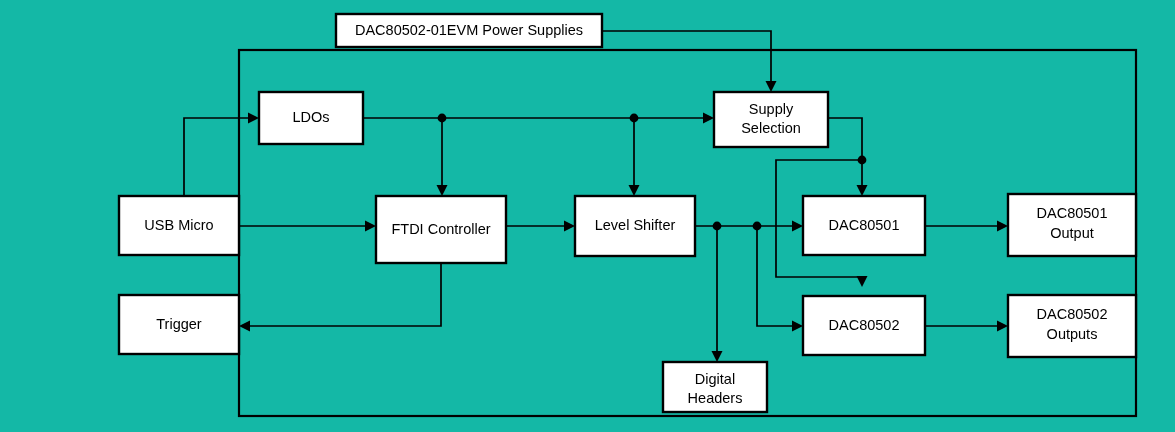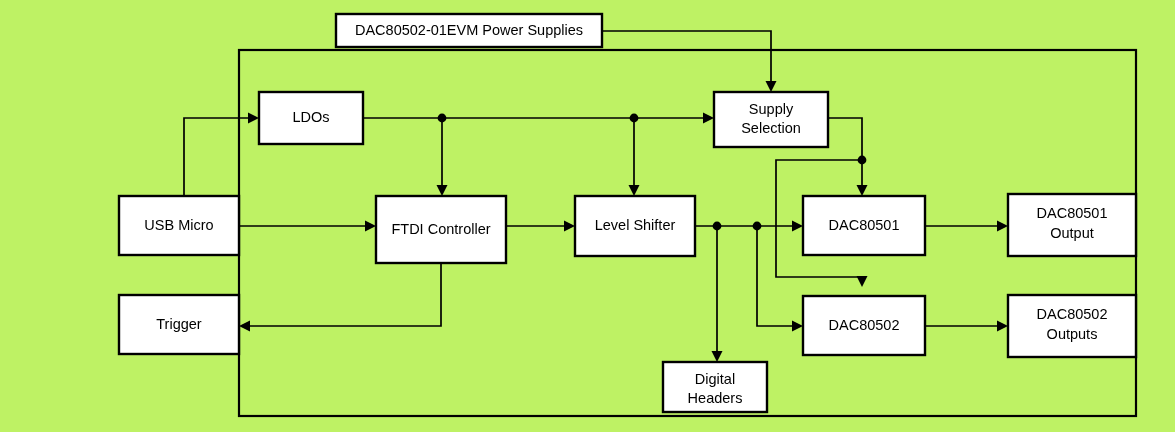--- a/index.html
+++ b/index.html
@@ -1,18 +1,18 @@
 <!DOCTYPE html>
 <html><head>
 <meta charset="utf-8">
 <title>DAC80502-01EVM Block Diagram</title>
 <style>
   html,body{margin:0;padding:0;background:#ffffff;}
   body{font-family:"Liberation Sans","DejaVu Sans",sans-serif;}
-  #stage{position:relative;width:1175px;height:432px;background:#bef264;overflow:hidden;}
+  #stage{position:relative;width:1175px;height:432px;background:#14b8a6;overflow:hidden;}
   #svgroot{position:absolute;left:0;top:0;width:1175px;height:432px;}
   .blk-text{font-family:"Liberation Sans","DejaVu Sans",sans-serif;font-size:14.5px;fill:#000000;text-anchor:middle;dominant-baseline:middle;}
   .blk-rect{fill:#ffffff;stroke:#000000;stroke-width:2.4;}
   .outer-rect{fill:none;stroke:#000000;stroke-width:2.2;}
   .wire{stroke:#000000;stroke-width:1.7;fill:none;stroke-linecap:butt;stroke-linejoin:miter;}
   .dot{fill:#000000;}
   .arrowhead{fill:#000000;stroke:none;}
 </style>
 </head>
 <body>

